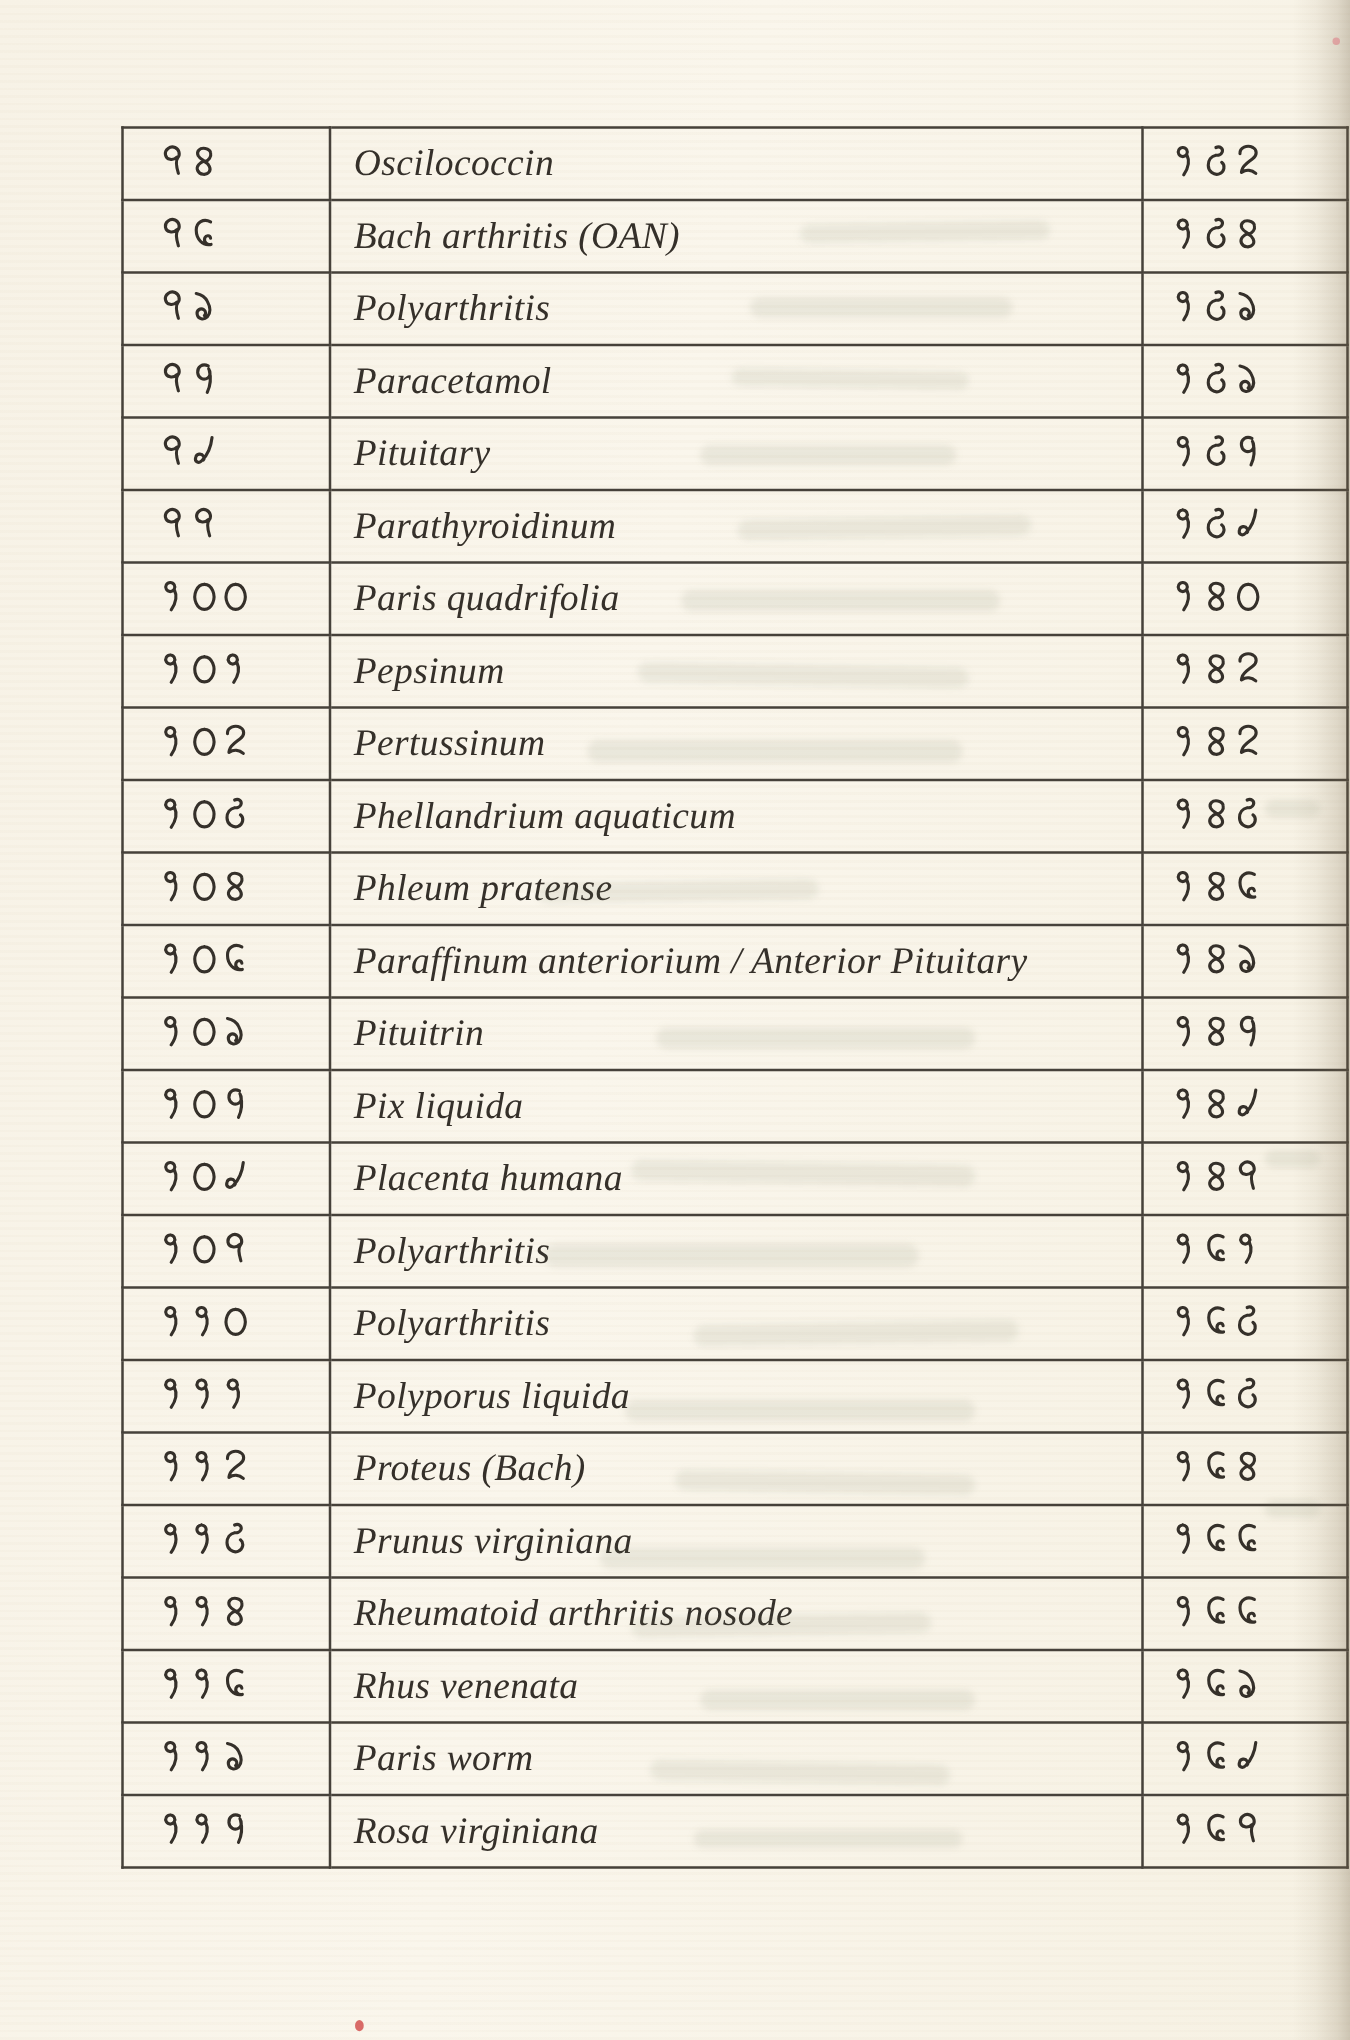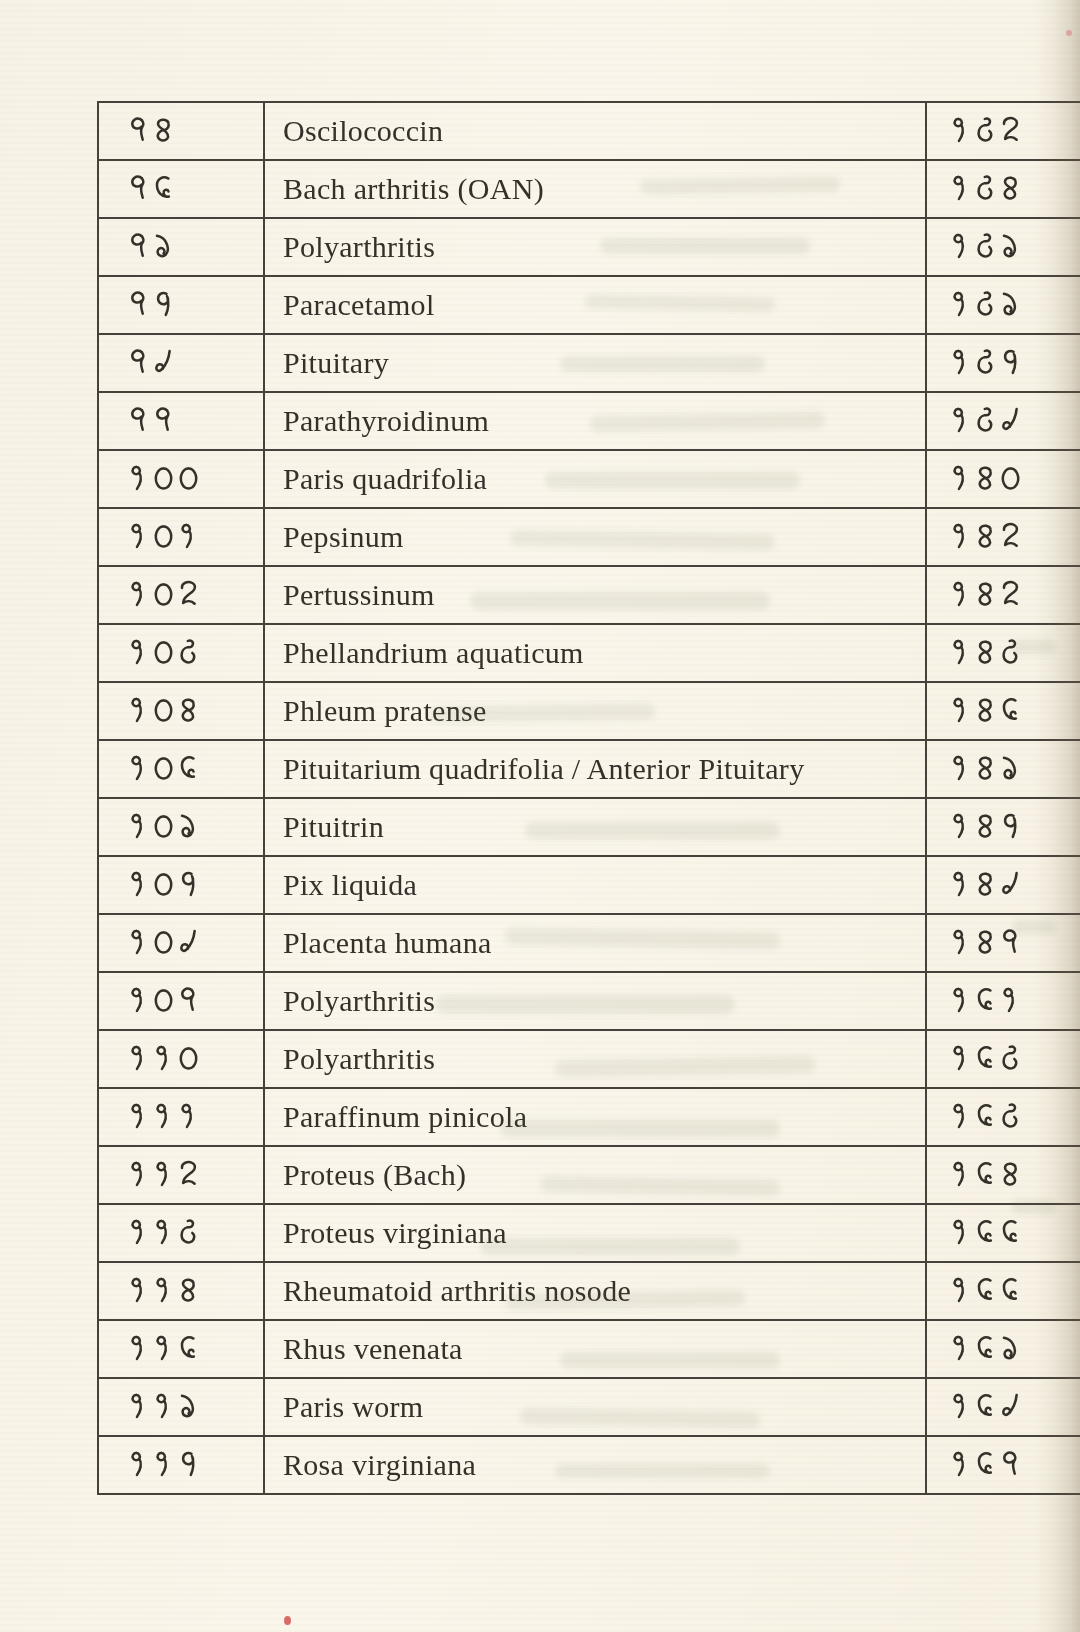--- a/index.html
+++ b/index.html
@@ -36,22 +36,22 @@
   .index-table td {
     border: 2px solid #46413a;
     height: 56px;
     font-size: 30px;
     line-height: 56px;
     vertical-align: middle;
     padding: 0;
     letter-spacing: 0.3px;
   }
   td.serial-cell   { width: 136px; padding-left: 28px; }
-  td.name-cell     { width: 630px; padding-left: 18px; padding-right: 12px;
-                     text-align: justify; text-justify: inter-word; }
+  td.name-cell     { width: 630px; padding-left: 18px; padding-right: 0;
+                     text-align: justify; text-justify: inter-word; font-style: italic; }
   td.page-cell     { width: 140px; padding-left: 22px; }
   .bn-num { display: inline-block; white-space: nowrap; }
   .bn-num svg { display: inline-block; vertical-align: -5px; margin-right: 2px; }
   
   .smudge {
     position: absolute; border-radius: 10px;
     background: rgba(96,106,82,0.10);
     filter: blur(3px);
     pointer-events: none;
   }
@@ -311,21 +311,21 @@
       <td class="serial-cell">
         <span class="bn-num" title="১০৫"><svg viewBox="0 0 60 80" width="23" height="31">
                 <path d="M24 10 a9.5 9.5 0 1 0 0.1 0 M32.5 25 C39 38 37 51 26 67" fill="none" stroke="#35302a" stroke-width="6.5" stroke-linecap="round" stroke-linejoin="round"></path>
               </svg><svg viewBox="0 0 60 80" width="23" height="31">
                 <path d="M30 14 a20 26 0 1 0 0.1 0" fill="none" stroke="#35302a" stroke-width="6.5" stroke-linecap="round" stroke-linejoin="round"></path>
               </svg><svg viewBox="0 0 60 80" width="23" height="31">
                 <path d="M43 14 C28 6 13 15 13 31 C13 49 26 65 44 61 C35 63 28 55 31 47 C34 41 42 42 43 48" fill="none" stroke="#35302a" stroke-width="6.5" stroke-linecap="round" stroke-linejoin="round"></path>
               </svg></span>
       </td>
       <td class="name-cell">
-        <span>Pituitarium quadrifolia / Anterior Pituitary</span>
+        <span>Paraffinum anteriorium / Anterior Pituitary</span>
       </td>
       <td class="page-cell">
         <span class="bn-num" title="১৪৬"><svg viewBox="0 0 60 80" width="23" height="31">
                 <path d="M24 10 a9.5 9.5 0 1 0 0.1 0 M32.5 25 C39 38 37 51 26 67" fill="none" stroke="#35302a" stroke-width="6.5" stroke-linecap="round" stroke-linejoin="round"></path>
               </svg><svg viewBox="0 0 60 80" width="23" height="31">
                 <path d="M32 12 C20 10 13 18 17 27 C20 33 27 36 30 38 C21 41 12 49 16 58 C20 67 34 69 40 61 C45 54 39 44 31 40 C39 37 45 30 43 21 C42 15 37 13 32 12" fill="none" stroke="#35302a" stroke-width="6.5" stroke-linecap="round" stroke-linejoin="round"></path>
               </svg><svg viewBox="0 0 60 80" width="23" height="31">
                 <path d="M13 12 C22 14 32 20 36 28 C42 39 44 52 36 61 C29 68 17 66 15 56 C13 47 22 41 29 46 C33 49 34 55 30 58" fill="none" stroke="#35302a" stroke-width="6.5" stroke-linecap="round" stroke-linejoin="round"></path>
               </svg></span>
       </td>
@@ -449,21 +449,21 @@
       <td class="serial-cell">
         <span class="bn-num" title="১১১"><svg viewBox="0 0 60 80" width="23" height="31">
                 <path d="M24 10 a9.5 9.5 0 1 0 0.1 0 M32.5 25 C39 38 37 51 26 67" fill="none" stroke="#35302a" stroke-width="6.5" stroke-linecap="round" stroke-linejoin="round"></path>
               </svg><svg viewBox="0 0 60 80" width="23" height="31">
                 <path d="M24 10 a9.5 9.5 0 1 0 0.1 0 M32.5 25 C39 38 37 51 26 67" fill="none" stroke="#35302a" stroke-width="6.5" stroke-linecap="round" stroke-linejoin="round"></path>
               </svg><svg viewBox="0 0 60 80" width="23" height="31">
                 <path d="M24 10 a9.5 9.5 0 1 0 0.1 0 M32.5 25 C39 38 37 51 26 67" fill="none" stroke="#35302a" stroke-width="6.5" stroke-linecap="round" stroke-linejoin="round"></path>
               </svg></span>
       </td>
       <td class="name-cell">
-        <span>Paraffinum pinicola</span>
+        <span>Polyporus liquida</span>
       </td>
       <td class="page-cell">
         <span class="bn-num" title="১৫৩"><svg viewBox="0 0 60 80" width="23" height="31">
                 <path d="M24 10 a9.5 9.5 0 1 0 0.1 0 M32.5 25 C39 38 37 51 26 67" fill="none" stroke="#35302a" stroke-width="6.5" stroke-linecap="round" stroke-linejoin="round"></path>
               </svg><svg viewBox="0 0 60 80" width="23" height="31">
                 <path d="M43 14 C28 6 13 15 13 31 C13 49 26 65 44 61 C35 63 28 55 31 47 C34 41 42 42 43 48" fill="none" stroke="#35302a" stroke-width="6.5" stroke-linecap="round" stroke-linejoin="round"></path>
               </svg><svg viewBox="0 0 60 80" width="23" height="31">
                 <path d="M28 10 C36 6 44 12 41 20 C39 25 33 27 28 26 C18 28 12 37 12 47 C12 60 24 69 35 65 C46 61 48 47 40 41" fill="none" stroke="#35302a" stroke-width="6.5" stroke-linecap="round" stroke-linejoin="round"></path>
               </svg></span>
       </td>
@@ -495,21 +495,21 @@
       <td class="serial-cell">
         <span class="bn-num" title="১১৩"><svg viewBox="0 0 60 80" width="23" height="31">
                 <path d="M24 10 a9.5 9.5 0 1 0 0.1 0 M32.5 25 C39 38 37 51 26 67" fill="none" stroke="#35302a" stroke-width="6.5" stroke-linecap="round" stroke-linejoin="round"></path>
               </svg><svg viewBox="0 0 60 80" width="23" height="31">
                 <path d="M24 10 a9.5 9.5 0 1 0 0.1 0 M32.5 25 C39 38 37 51 26 67" fill="none" stroke="#35302a" stroke-width="6.5" stroke-linecap="round" stroke-linejoin="round"></path>
               </svg><svg viewBox="0 0 60 80" width="23" height="31">
                 <path d="M28 10 C36 6 44 12 41 20 C39 25 33 27 28 26 C18 28 12 37 12 47 C12 60 24 69 35 65 C46 61 48 47 40 41" fill="none" stroke="#35302a" stroke-width="6.5" stroke-linecap="round" stroke-linejoin="round"></path>
               </svg></span>
       </td>
       <td class="name-cell">
-        <span>Proteus virginiana</span>
+        <span>Prunus virginiana</span>
       </td>
       <td class="page-cell">
         <span class="bn-num" title="১৫৫"><svg viewBox="0 0 60 80" width="23" height="31">
                 <path d="M24 10 a9.5 9.5 0 1 0 0.1 0 M32.5 25 C39 38 37 51 26 67" fill="none" stroke="#35302a" stroke-width="6.5" stroke-linecap="round" stroke-linejoin="round"></path>
               </svg><svg viewBox="0 0 60 80" width="23" height="31">
                 <path d="M43 14 C28 6 13 15 13 31 C13 49 26 65 44 61 C35 63 28 55 31 47 C34 41 42 42 43 48" fill="none" stroke="#35302a" stroke-width="6.5" stroke-linecap="round" stroke-linejoin="round"></path>
               </svg><svg viewBox="0 0 60 80" width="23" height="31">
                 <path d="M43 14 C28 6 13 15 13 31 C13 49 26 65 44 61 C35 63 28 55 31 47 C34 41 42 42 43 48" fill="none" stroke="#35302a" stroke-width="6.5" stroke-linecap="round" stroke-linejoin="round"></path>
               </svg></span>
       </td>

